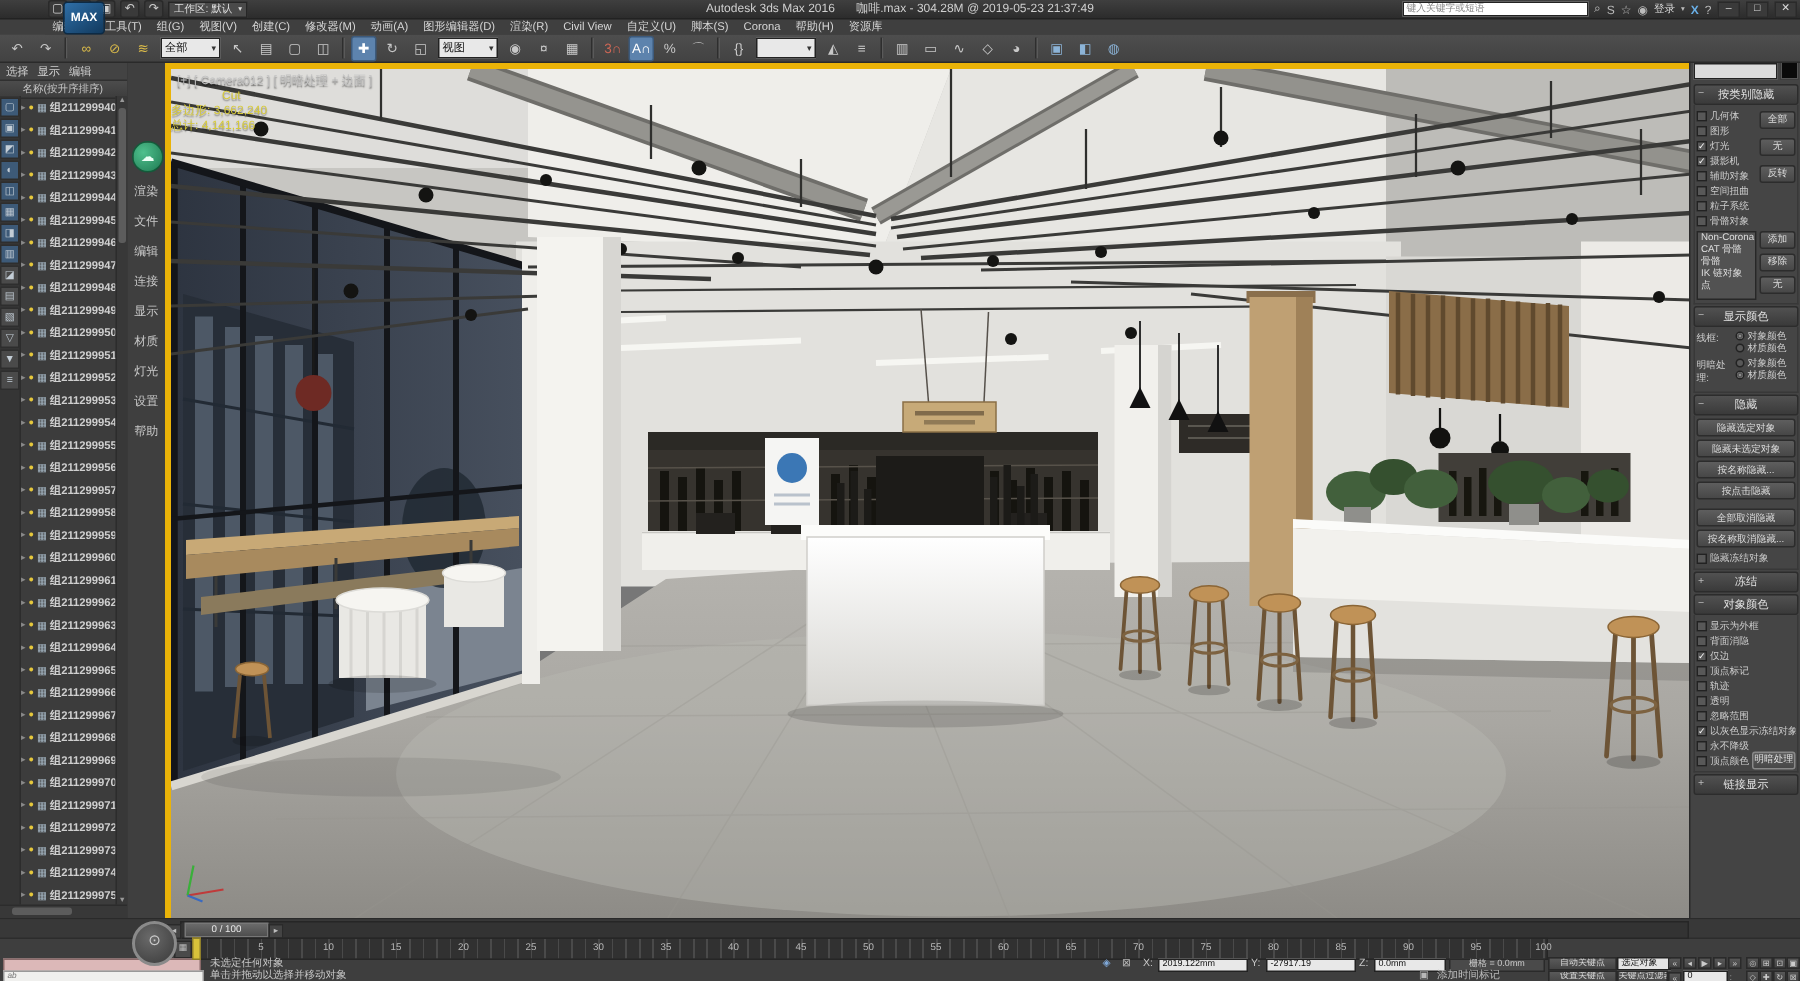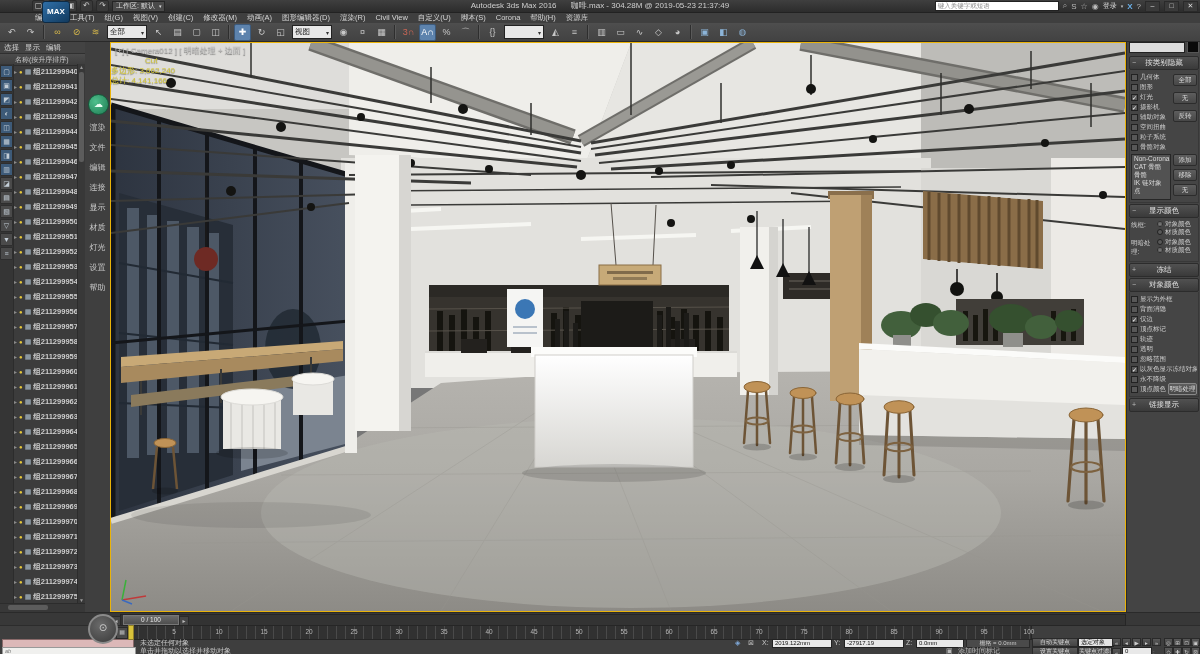--- a/index.html
+++ b/index.html
@@ -53,21 +53,21 @@
   #ex-hscroll{position:absolute;left:0;bottom:0;height:8px;width:85px;background:#383838;border-top:1px solid #2c2c2c;}
   #ex-hthumb{position:absolute;left:8px;top:1px;height:5px;width:40px;background:#5c5c5c;border-radius:2px;}
 
   
   #pluginbar{position:absolute;left:85px;top:42px;width:25px;height:570px;background:#3f3f3f;border-right:1px solid #2a2a2a;}
   #plugin-logo{position:absolute;left:3px;top:52px;width:19px;height:19px;border-radius:50%;background:radial-gradient(circle at 35% 35%,#4fc08d,#1e7a52);border:1px solid #145a3a;color:#eafff4;font-size:9px;text-align:center;line-height:18px;}
   #plugin-items{position:absolute;left:0;top:80px;width:25px;display:flex;flex-direction:column;align-items:center;gap:9px;}
   .plugin-item{font-size:8px;color:#c8c8c8;writing-mode:horizontal-tb;text-align:center;width:25px;}
 
   
-  #viewport{position:absolute;left:110px;top:42px;width:1016px;height:570px;border:1px solid #eab308;box-sizing:border-box;background:#777;}
+  #viewport{position:absolute;left:110px;top:42px;width:1016px;height:570px;border:4px solid #eab308;box-sizing:border-box;background:#777;}
   #vp-svg{position:absolute;left:0;top:0;width:1014px;height:568px;}
   #vp-label{position:absolute;left:4px;top:2px;font-size:8px;color:#c2c2c2;text-shadow:0 1px 1px #00000088;}
   #vp-stats{position:absolute;left:0;top:13px;font-size:8px;color:#d6c93a;line-height:10px;text-shadow:0 1px 1px #00000066;}
   #vp-stats .ind{margin-left:34px;}
   #axis-gizmo{position:absolute;left:5px;bottom:5px;}
 
   
   #cpanel{position:absolute;left:1126px;top:23px;width:74px;height:589px;background:#444;border-left:1px solid #2a2a2a;overflow:hidden;}
   #cp-tabs{height:15px;display:flex;align-items:flex-end;padding-left:2px;gap:1px;background:#3c3c3c;border-bottom:1px solid #2c2c2c;}
   .cp-tab{width:10px;height:12px;line-height:12px;text-align:center;font-size:7.5px;color:#bbb;background:#464646;border:1px solid #2e2e2e;border-bottom:none;border-radius:2px 2px 0 0;}
@@ -953,20 +953,35 @@
               </div>
               <div class="opt">
                 <span class="radio sel"></span>
                 <span class="opt-label">材质颜色</span>
               </div>
             </div>
           </div>
         </div>
     </div>
 
+    <div class="rollout">
+      <div class="roll-head"><span class="pm">−</span><span>隐藏</span></div>
+      <div class="roll-body" id="hide-btns">
+          <span class="roll-btn" style="display: block;">隐藏选定对象</span>
+          <span class="roll-btn" style="display: block;">隐藏未选定对象</span>
+          <span class="roll-btn" style="display: block;">按名称隐藏...</span>
+          <span class="roll-btn" style="display: block;">按点击隐藏</span>
+          <span class="roll-btn gap" style="display: block;">全部取消隐藏</span>
+          <span class="roll-btn" style="display: block;">按名称取消隐藏...</span>
+          <div class="cb-row">
+            <span class="cb"></span>
+            <span class="cb-label">隐藏冻结对象</span>
+          </div>
+        </div>
+    </div>
 
     <div class="rollout">
       <div class="roll-head"><span class="pm">+</span><span>冻结</span></div>
     </div>
 
     <div class="rollout">
       <div class="roll-head"><span class="pm">−</span><span>对象颜色</span></div>
       <div class="roll-body" id="dp-checks">
           <div class="cb-row">
             <span class="cb"></span>

